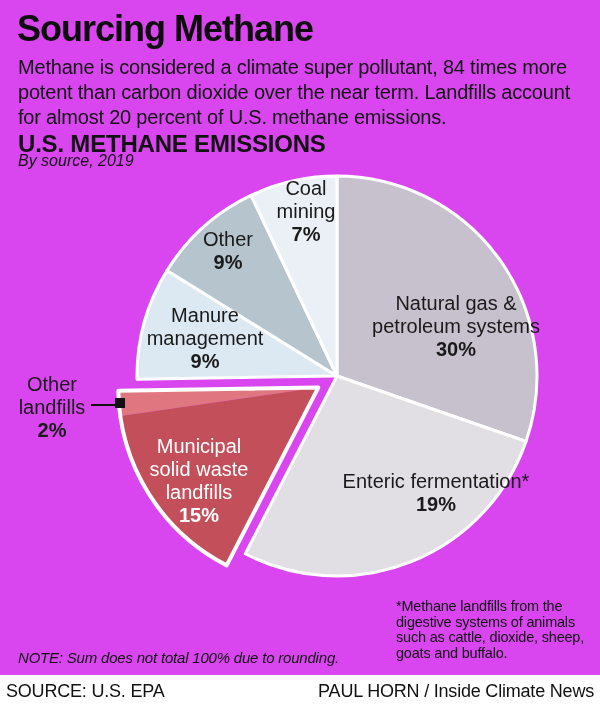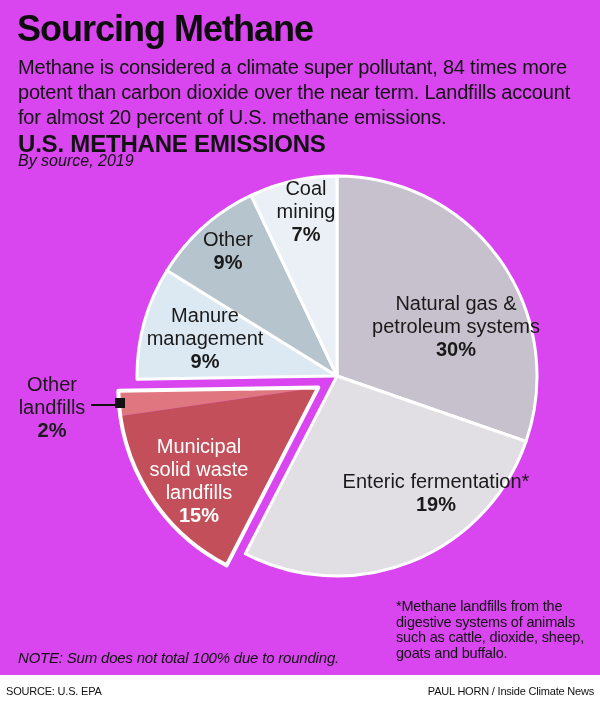--- a/index.html
+++ b/index.html
@@ -31,21 +31,21 @@
   .label-white{color:#ffffff;}
   .pointer-line{position:absolute;left:91px;top:404px;width:26px;height:0;border-top:2.5px solid #111;}
   .pointer-square{position:absolute;left:115px;top:398px;width:10px;height:10px;background:#111;}
   .note{position:absolute;left:18px;top:649px;font-size:15px;font-style:italic;letter-spacing:-0.2px;text-align:right;}
   .footnote{position:absolute;left:396px;top:599px;font-size:14.5px;line-height:15.5px;letter-spacing:-0.2px;}
   .footnote span{display:block;white-space:nowrap;}
   .footer{
     position:absolute;left:0;bottom:0;width:600px;height:30px;
     background:#ffffff;display:flex;align-items:center;
     justify-content:space-between;box-sizing:border-box;padding:16px 6px;
-    font-size:11px;letter-spacing:-0.2px;color:#111;
+    font-size:18px;letter-spacing:-0.2px;color:#111;
   }
 </style>
 </head>
 <body>
 
 <div class="canvas">
 
   <div class="title">Sourcing Methane</div>
 
   <div class="intro">

